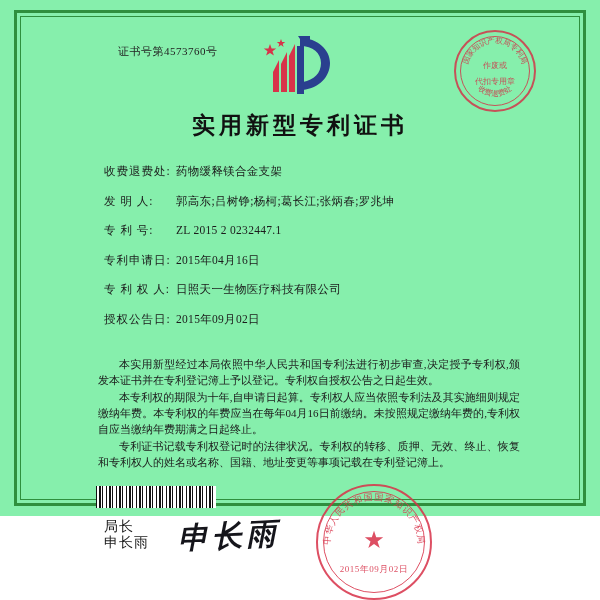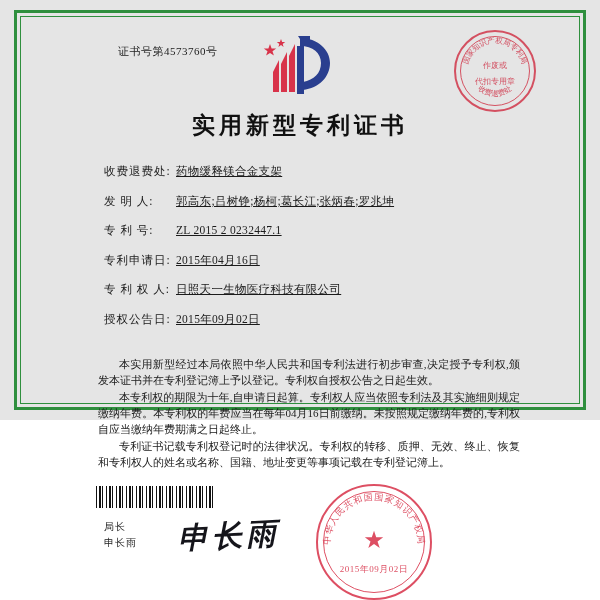--- a/index.html
+++ b/index.html
@@ -10,22 +10,22 @@
   body {
     width: 600px;
     height: 600px;
     font-family: "Liberation Serif", serif;
     color: #1a1a1a;
     overflow: hidden;
   }
   .page {
     position: relative;
     width: 600px;
-    height: 420px;
-    background: #e5e5e5;
+    height: 516px;
+    background: #86efac;
   }
   
   .border-outer {
     position: absolute;
     left: 14px;
     top: 10px;
     right: 14px;
     bottom: 10px;
     border: 3px solid #2f8f3e;
     box-sizing: border-box;
@@ -137,21 +137,20 @@
     white-space: nowrap;
   }
   .field-label {
     display: inline-block;
     min-width: 72px;
     letter-spacing: 1px;
   }
   .field-value {
     display: inline-block;
     letter-spacing: 0.3px;
-    text-decoration: underline;
   }
 
   
   .paras {
     position: absolute;
     left: 70px;
     right: 52px;
     top: 332px;
     font-size: 11px;
     line-height: 16px;
@@ -179,21 +178,21 @@
       #111 6px, #111 7px,
       #fff 7px, #fff 10px
     );
   }
 
   
   .sign-block {
     position: absolute;
     left: 76px;
     top: 495px;
-    font-size: 10px;
+    font-size: 14px;
     line-height: 16px;
     letter-spacing: 1px;
   }
   .signature {
     position: absolute;
     left: 150px;
     top: 492px;
     font-size: 30px;
     font-family: "Liberation Serif", serif;
     font-style: italic;

